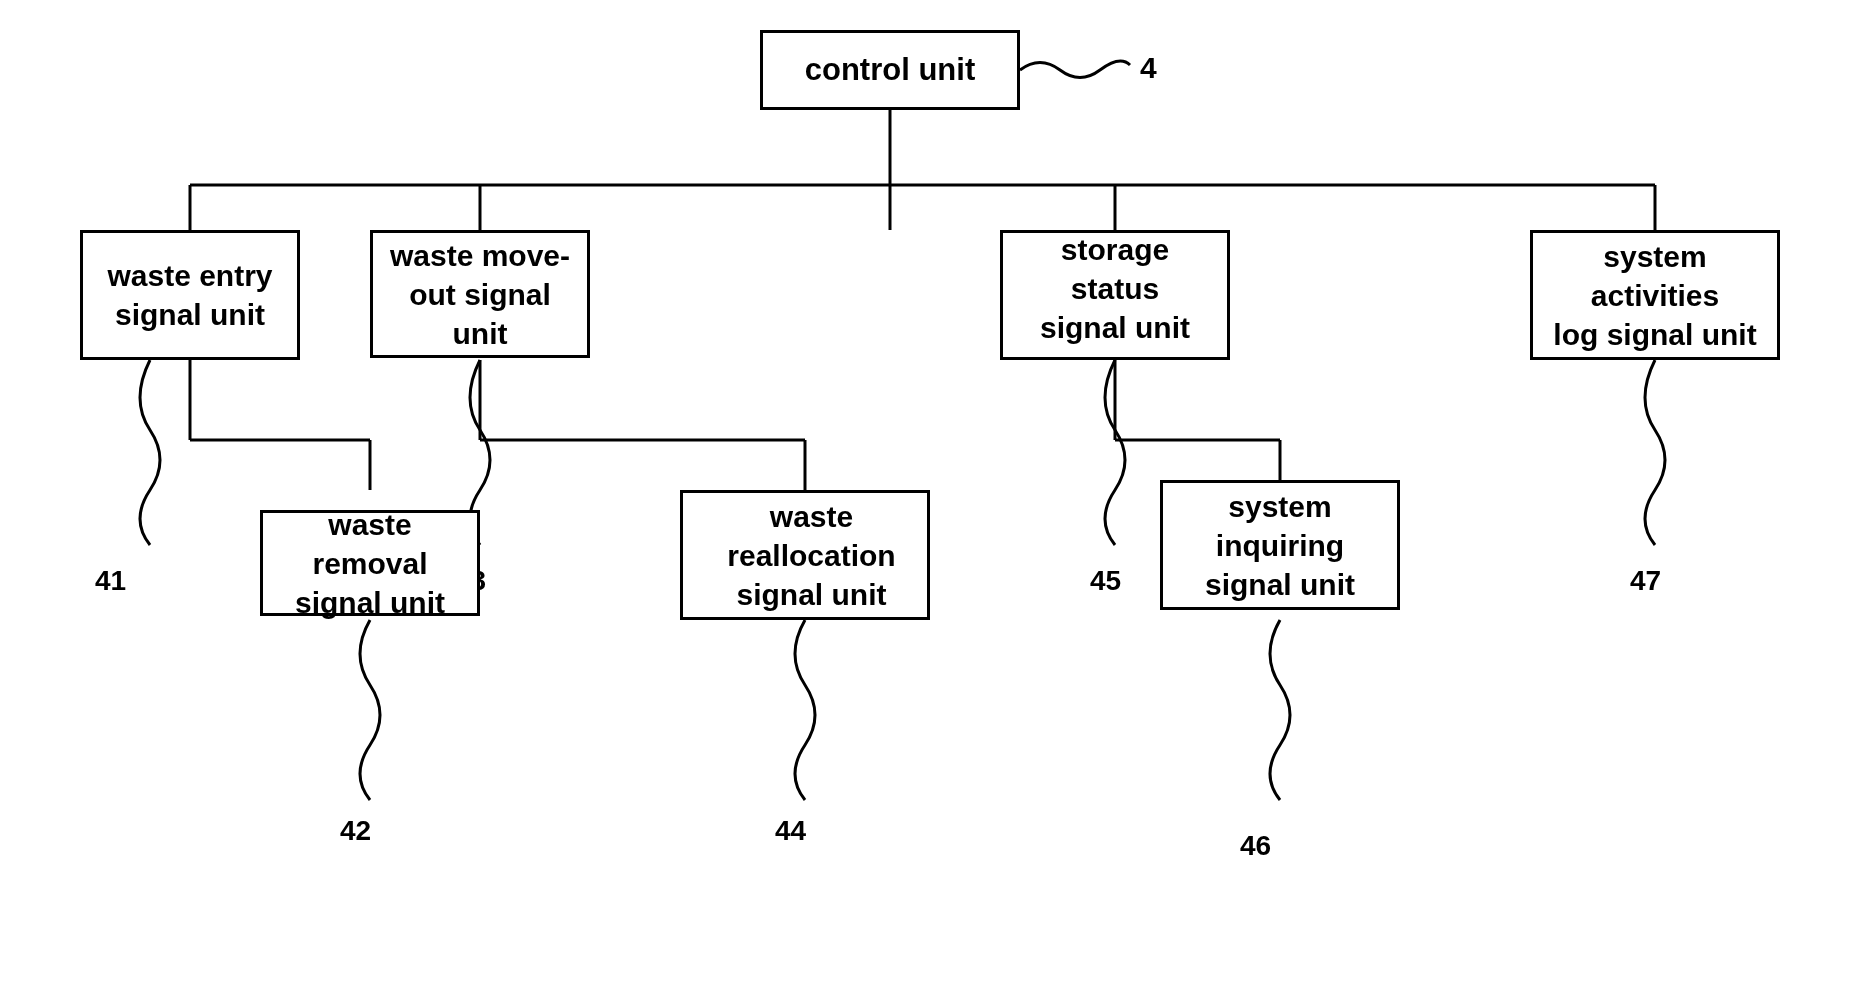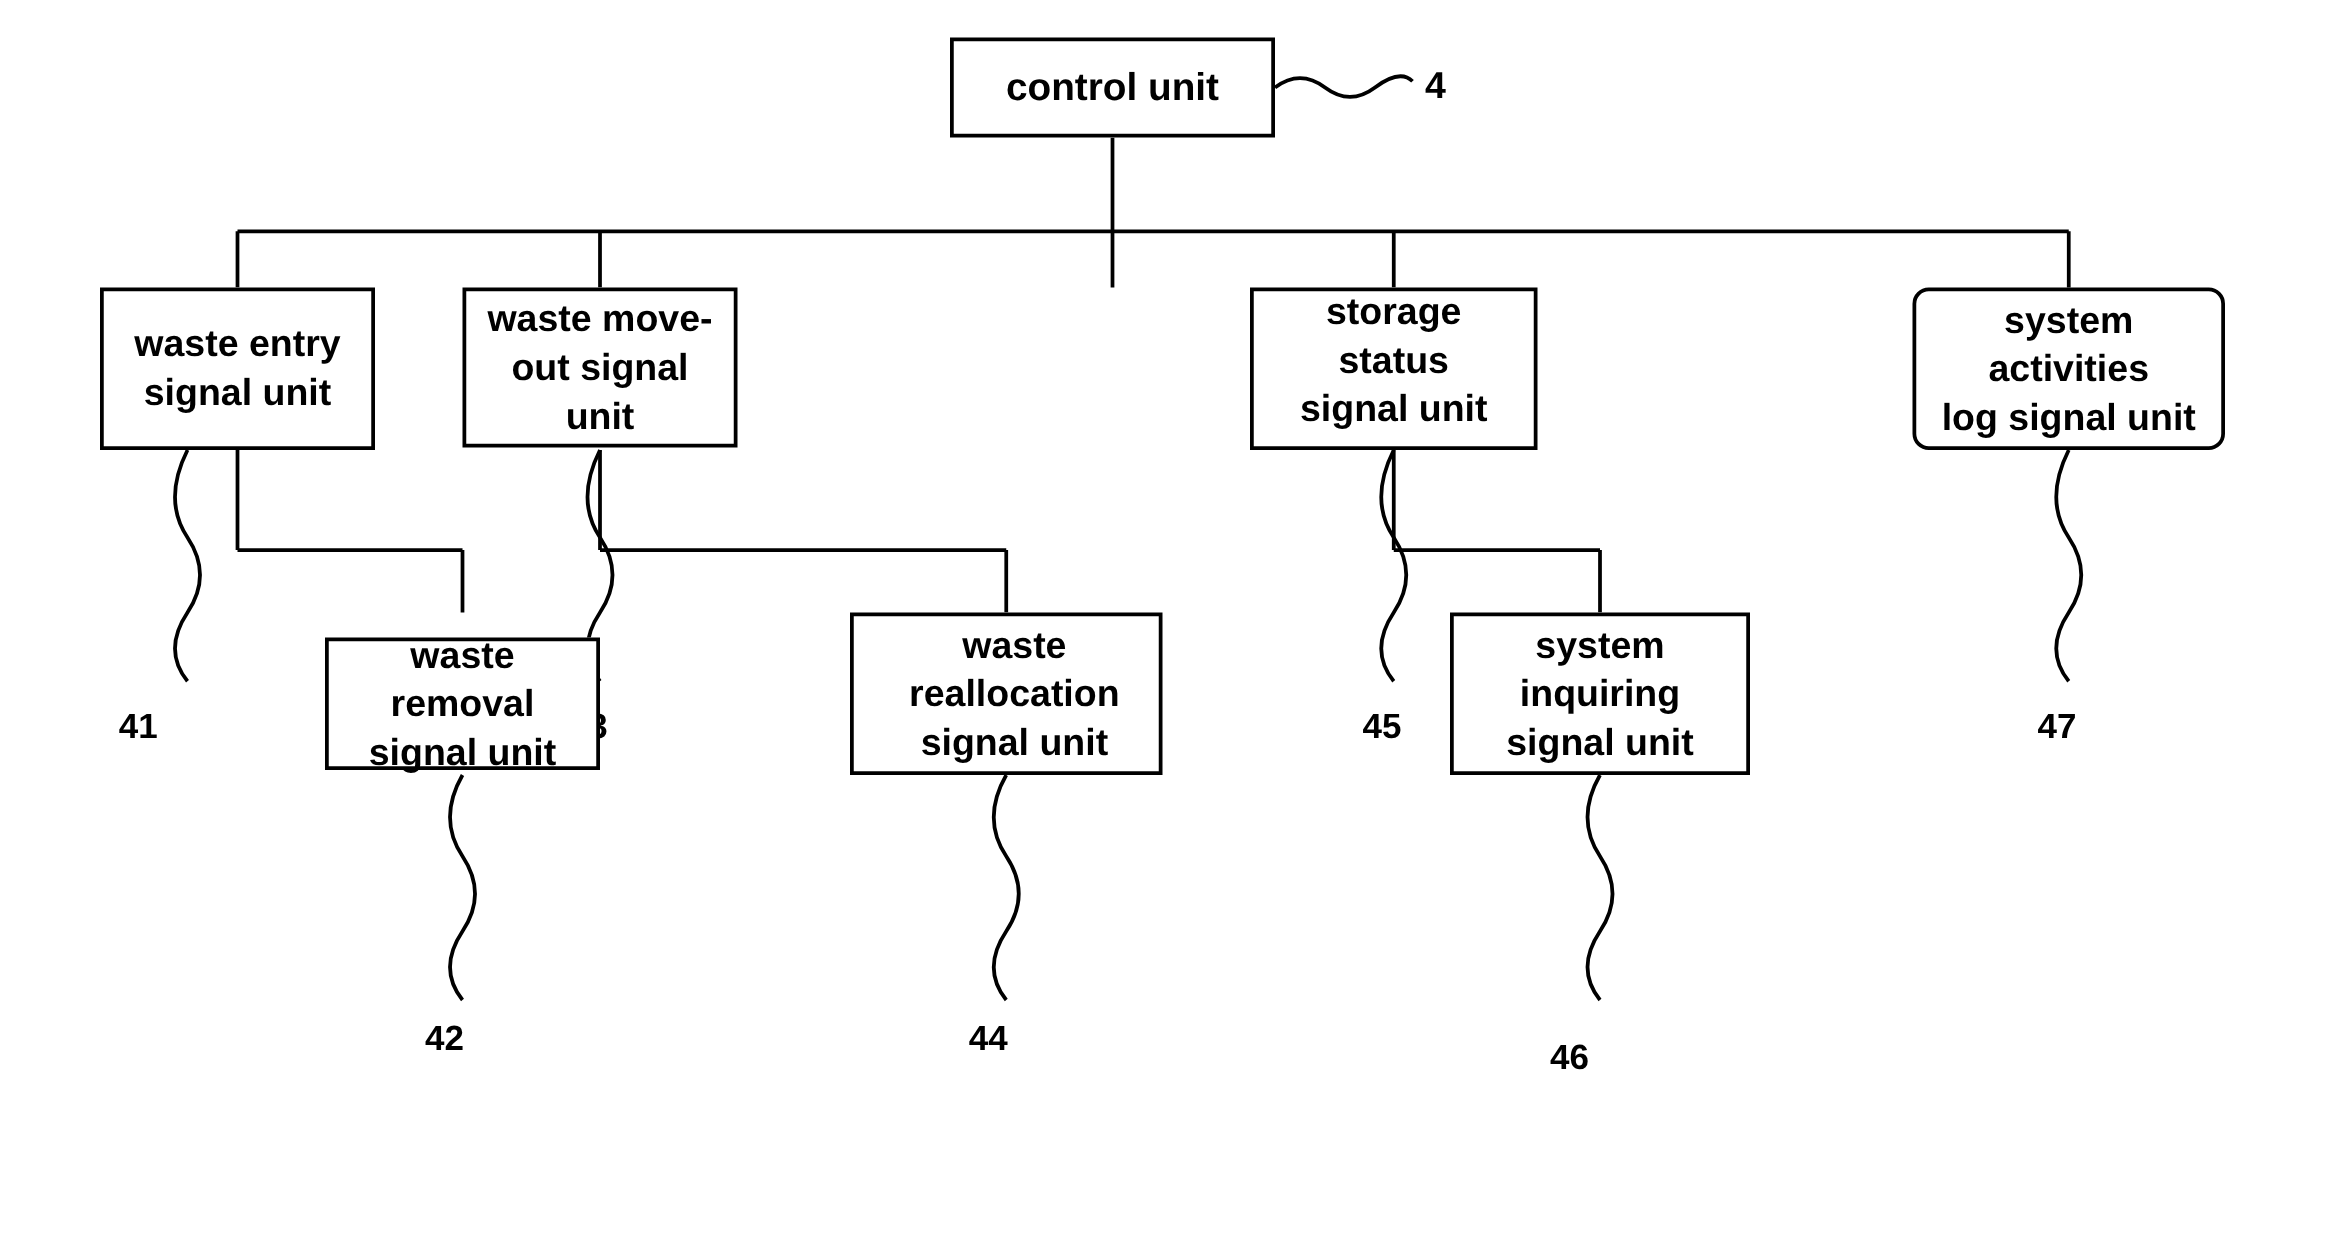--- a/index.html
+++ b/index.html
@@ -100,29 +100,29 @@
   </div>
 
   <div class="node-box" style="left:370px; top:230px; width:220px; height:128px;">
     <span>waste move-<br>out signal unit</span>
   </div>
 
   <div class="node-box" style="left:1000px; top:230px; width:230px; height:130px;align-items:flex-end;">
     <span>storage status<br>signal unit</span>
   </div>
 
-  <div class="node-box" style="left:1530px; top:230px; width:250px; height:130px;border-radius:13px;">
+  <div class="node-box" style="left:1530px; top:230px; width:250px; height:130px;">
     <span>system activities<br>log signal unit</span>
   </div>
 
   <div class="node-box" style="left:260px; top:510px; width:220px; height:106px;">
     <span>waste removal<br>signal unit</span>
   </div>
 
   <div class="node-box" style="left:680px; top:490px; width:250px; height:130px;padding-left:27px;">
     <span>waste reallocation<br>signal unit</span>
   </div>
 
-  <div class="node-box" style="left:1160px; top:490px; width:240px; height:130px;">
+  <div class="node-box" style="left:1160px; top:480px; width:240px; height:130px;">
     <span>system inquiring<br>signal unit</span>
   </div>
 
 </div>
 
 </body></html>

